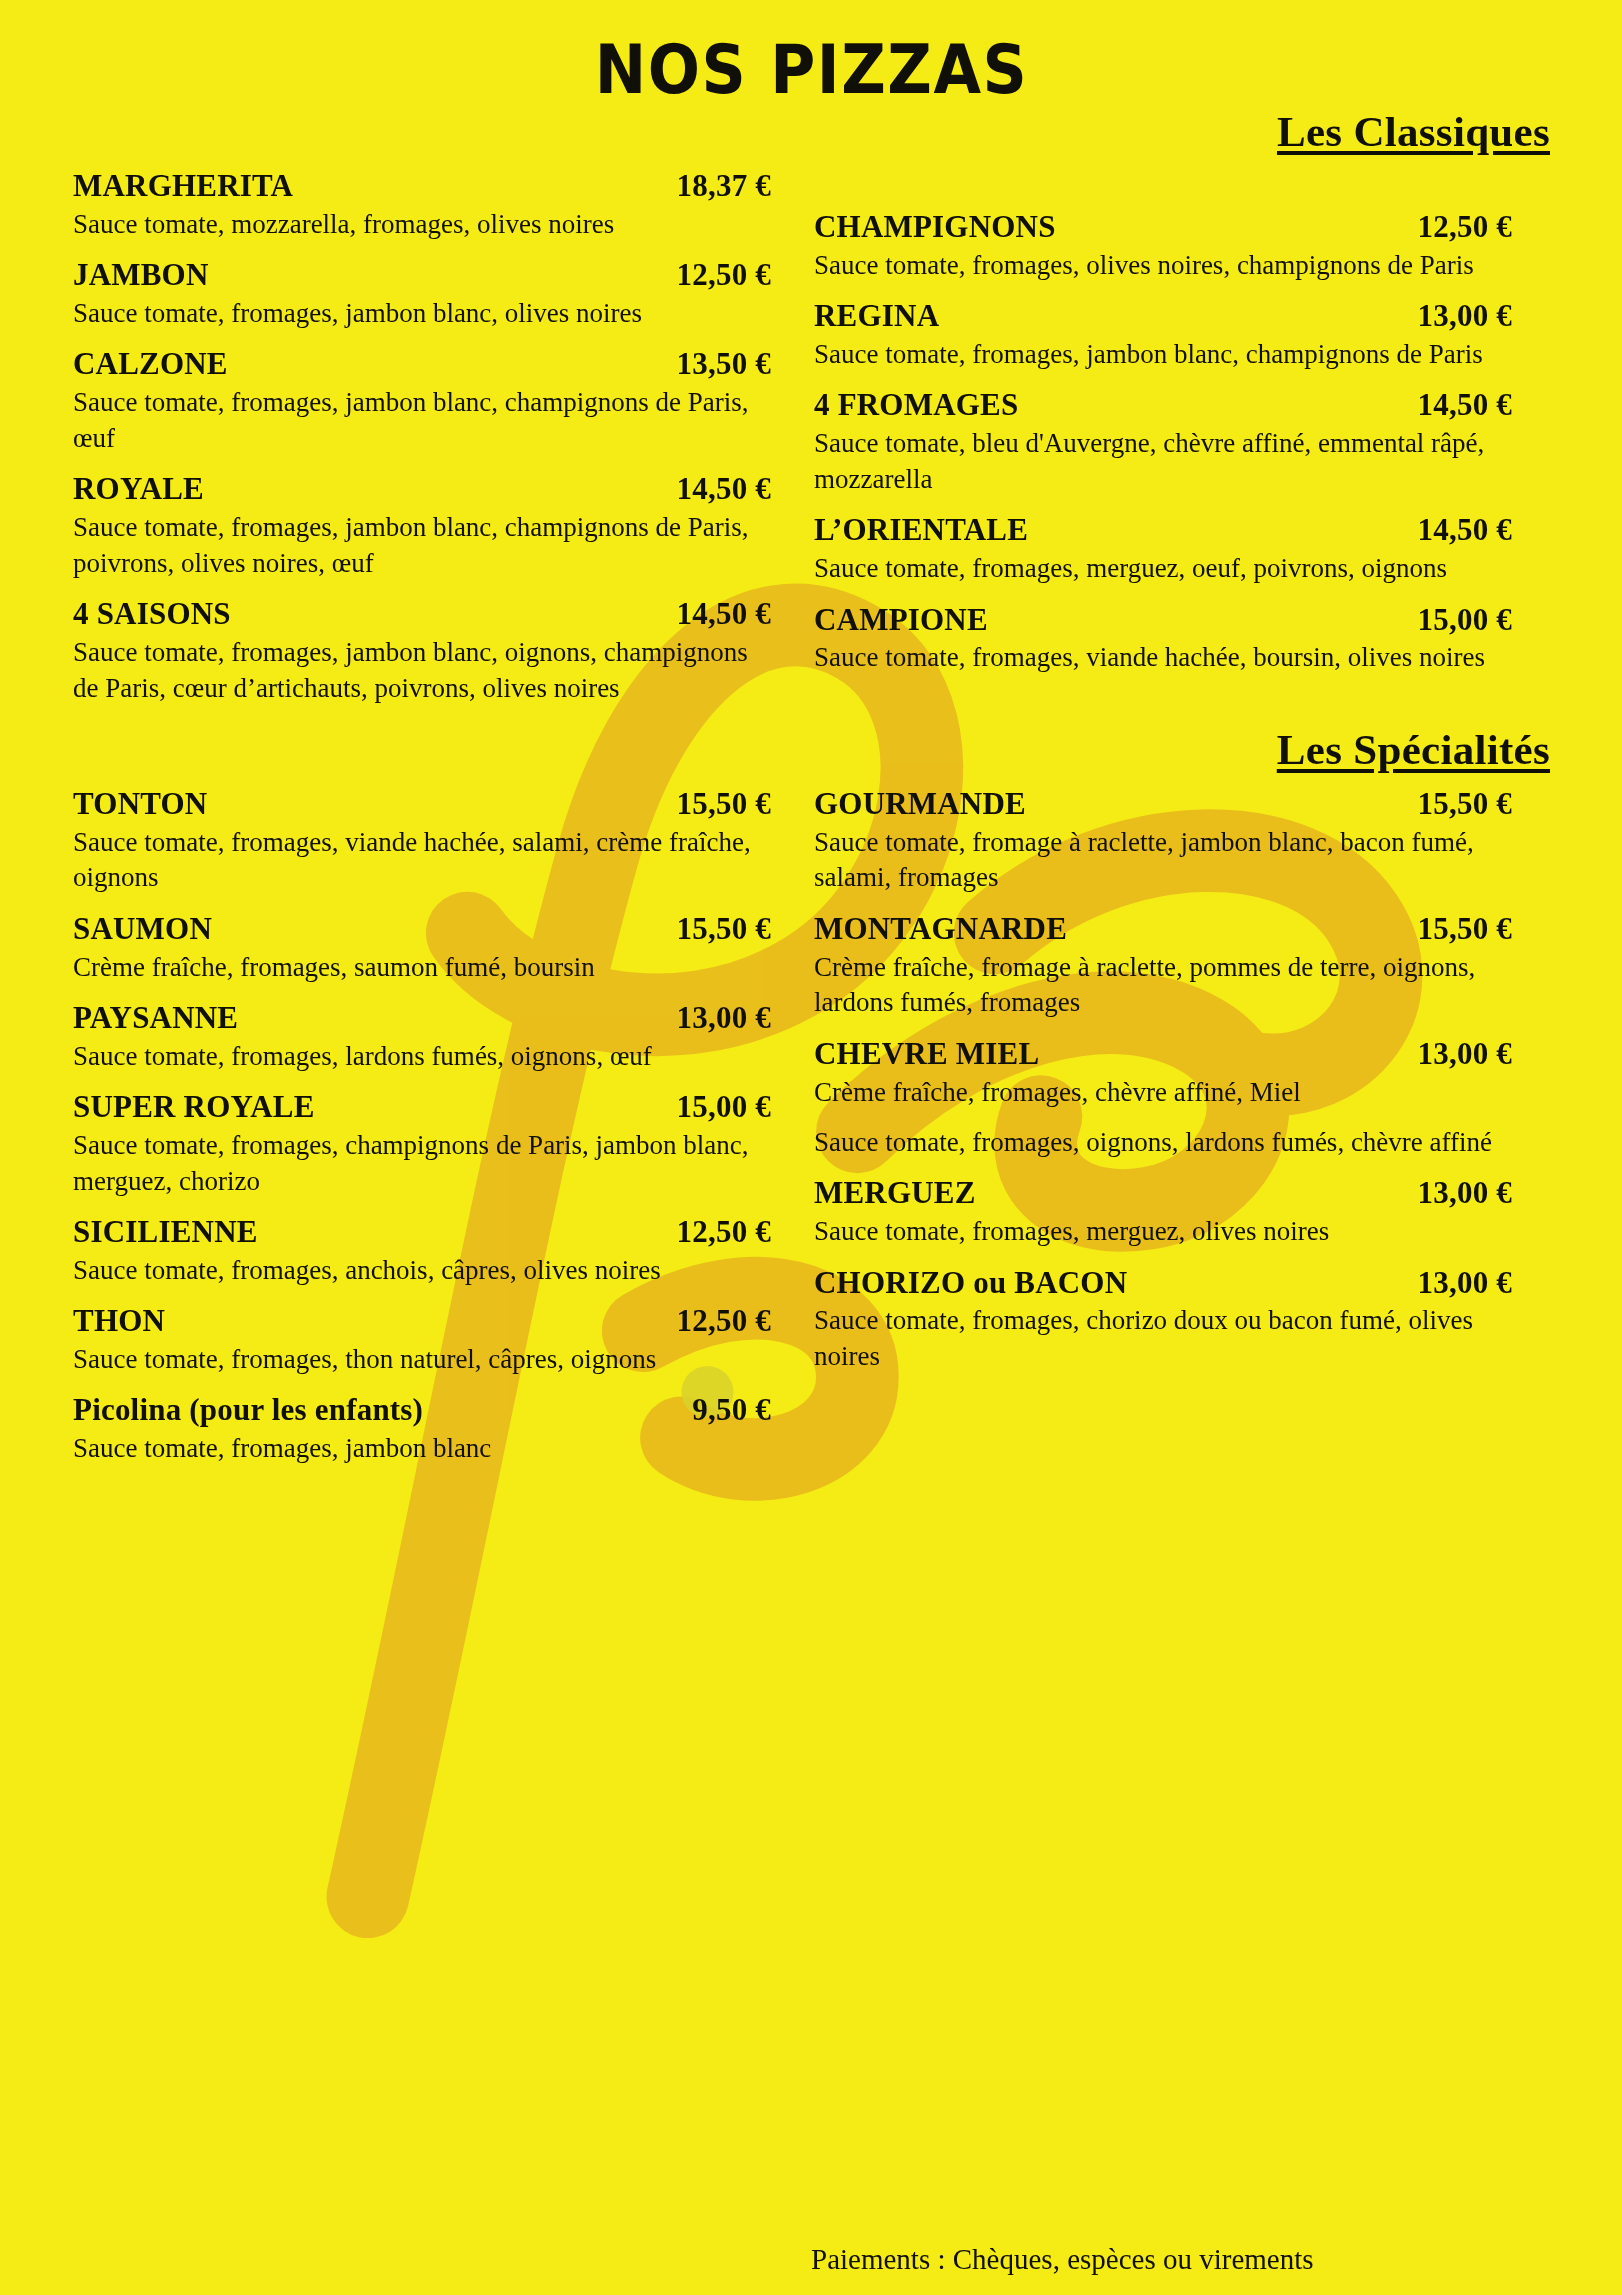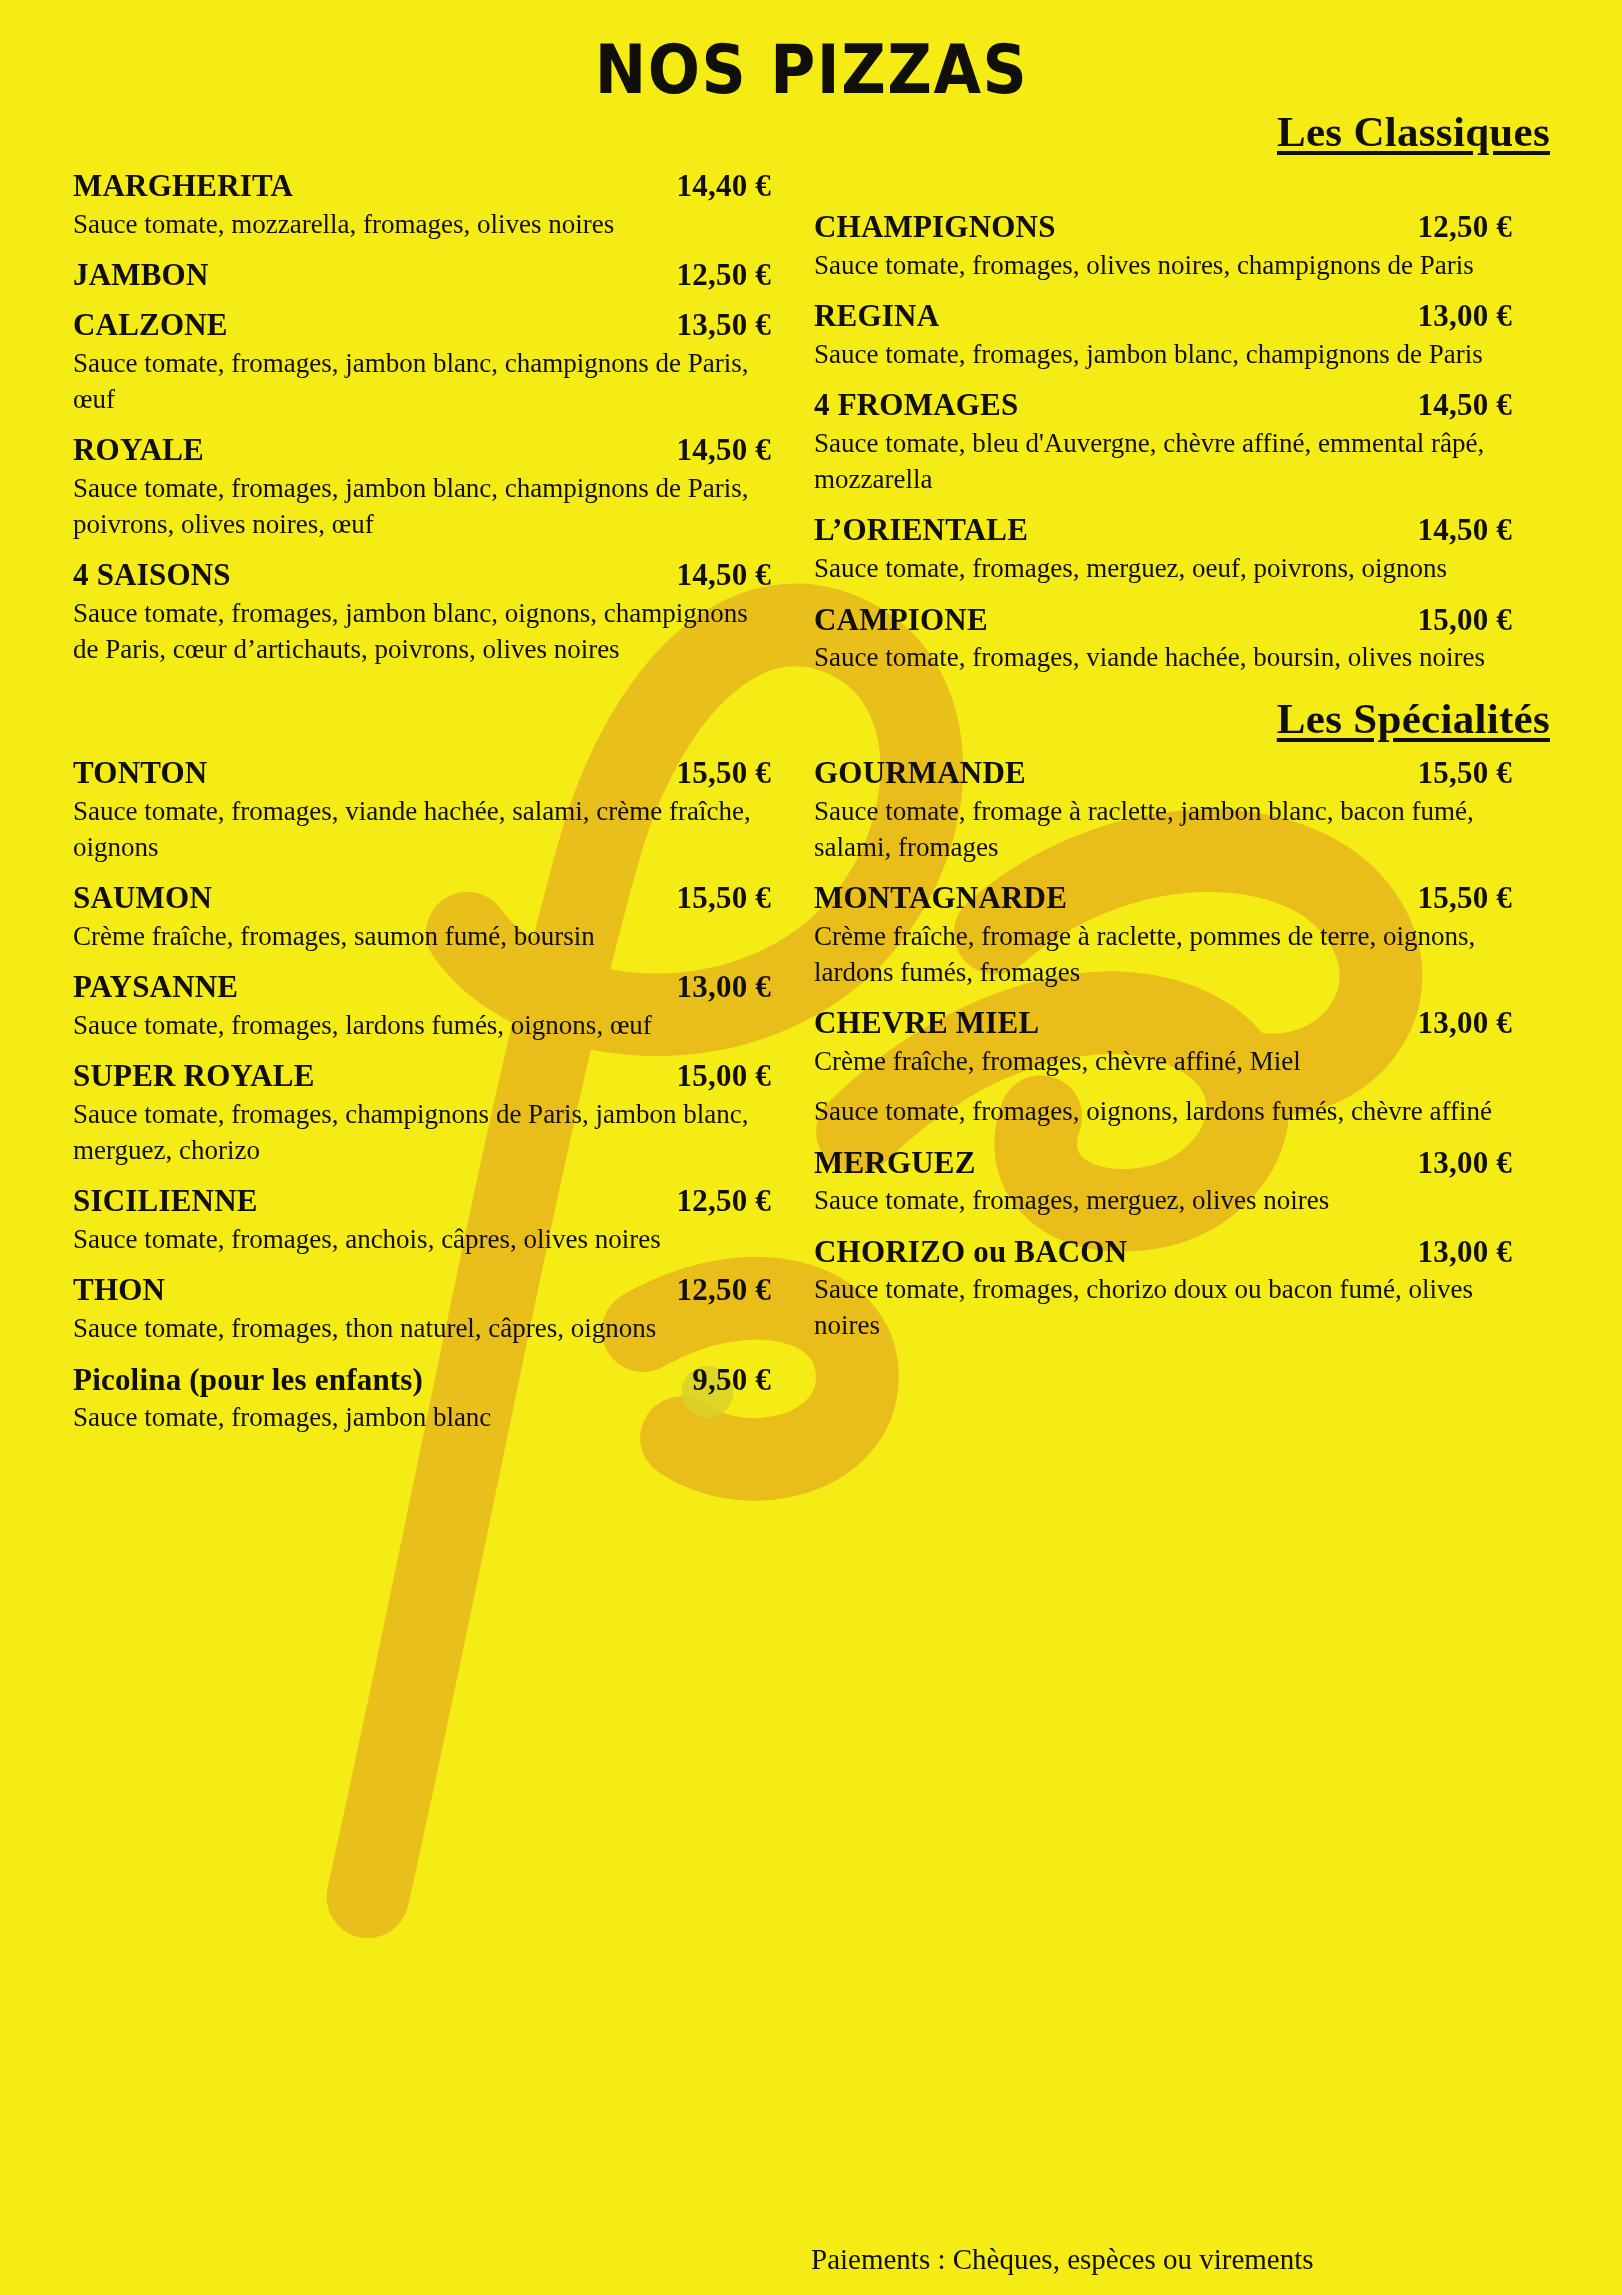--- a/index.html
+++ b/index.html
@@ -120,30 +120,31 @@
 
   <div class="title">NOS PIZZAS</div>
   <div class="section-title">Les Classiques</div>
 
   <div class="cols">
     <div class="col left">
 
       <div class="item">
         <div class="item-head">
           <span class="item-name">MARGHERITA</span>
-          <span class="item-price">14,40 €</span>
+          <span class="item-price">18,37 €</span>
         </div>
         <div class="item-desc">Sauce tomate, mozzarella, fromages, olives noires</div>
       </div>
 
       <div class="item">
         <div class="item-head">
           <span class="item-name">JAMBON</span>
           <span class="item-price">12,50 €</span>
         </div>
+        <div class="item-desc">Sauce tomate, fromages, jambon blanc, olives noires</div>
       </div>
 
       <div class="item">
         <div class="item-head">
           <span class="item-name">CALZONE</span>
           <span class="item-price">13,50 €</span>
         </div>
         <div class="item-desc">Sauce tomate, fromages, jambon blanc, champignons de Paris, œuf</div>
       </div>
 

